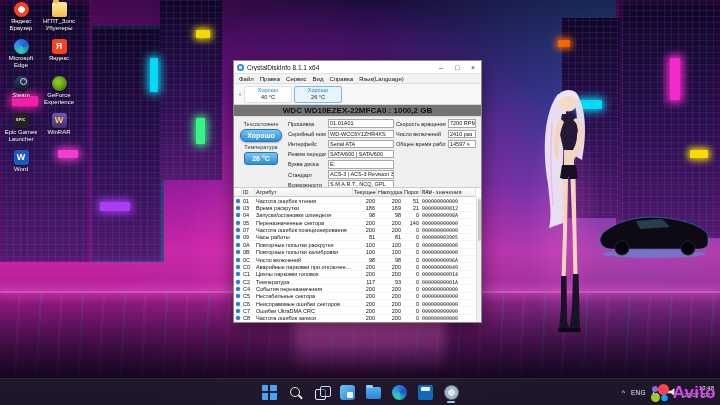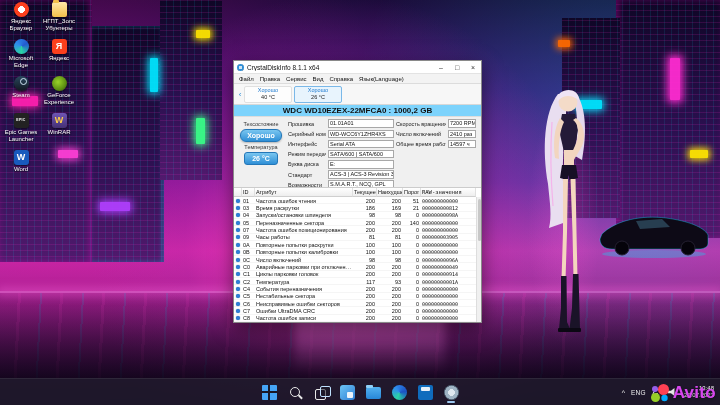--- a/index.html
+++ b/index.html
@@ -72,21 +72,21 @@
   .wbtn{width:16px;height:13px;display:flex;align-items:center;justify-content:center;font-size:7px;color:#333;cursor:default;}
   .menubar{height:10px;background:#f3f3f3;border-bottom:1px solid #dcdcdc;display:flex;align-items:center;padding:0 2px;flex:none;}
   .menu-item{padding:0 3px;font-size:6px;white-space:nowrap;}
   .diskstrip{height:21px;background:#f7f7f7;border-bottom:1px solid #d8d8d8;display:flex;align-items:center;padding:0 2px;flex:none;}
   .disknav{width:8px;text-align:center;color:#2f8fd6;font-size:8px;line-height:17px;}
   .disktabs{display:flex;gap:2px;}
   .disk-tab{width:48px;height:17px;display:flex;flex-direction:column;align-items:center;justify-content:center;border:1px solid #e0e0e0;background:#fdfdfd;border-radius:2px;}
   .disk-tab.selected{border-color:#7ab8e8;background:#e8f4fd;}
   .disk-status{color:#1e7bd0;font-size:5.5px;line-height:7px;}
   .disk-temp{font-size:5.5px;line-height:7px;color:#222;}
-  .dtitle{height:12px;line-height:12px;text-align:center;font-weight:bold;font-size:8px;background:#7dd3fc;border-bottom:1px solid #ddd;white-space:nowrap;overflow:hidden;flex:none;}
+  .dtitle{height:12px;line-height:12px;text-align:center;font-weight:bold;font-size:8px;background:#737373;border-bottom:1px solid #ddd;white-space:nowrap;overflow:hidden;flex:none;}
   .info{height:70px;display:flex;padding:2px;flex:none;}
   .health{width:50px;display:flex;flex-direction:column;align-items:center;gap:2px;padding-top:2px;flex:none;}
   .hlabel{font-size:5.5px;color:#333;}
   .hbtn{width:42px;height:13px;border-radius:6px;background:linear-gradient(180deg,#79c6f0,#2f8fd6);border:1px solid #2477b8;color:#fff;font-weight:bold;font-size:7px;display:flex;align-items:center;justify-content:center;box-shadow:0 1px 2px rgba(0,0,0,.25);}
   .tbtn{width:34px;height:13px;border-radius:3px;background:linear-gradient(180deg,#79c6f0,#2f8fd6);border:1px solid #2477b8;color:#fff;font-weight:bold;font-size:7px;display:flex;align-items:center;justify-content:center;}
   .fields{flex:1;display:grid;grid-template-columns:38px 66px 50px 28px;grid-auto-rows:9.2px;column-gap:2px;row-gap:1px;align-items:center;padding-left:2px;}
   .f-label{font-size:5.5px;color:#222;white-space:nowrap;overflow:hidden;}
   .f-box{height:8.5px;border:1px solid #a8a8a8;background:#fff;font-size:5.5px;line-height:6.5px;padding:0 1px;white-space:nowrap;overflow:hidden;display:flex;align-items:center;}
   .f-empty{height:8.5px;}
   .smart{flex:1;position:relative;background:#fff;border-top:1px solid #ccc;overflow:hidden;}

